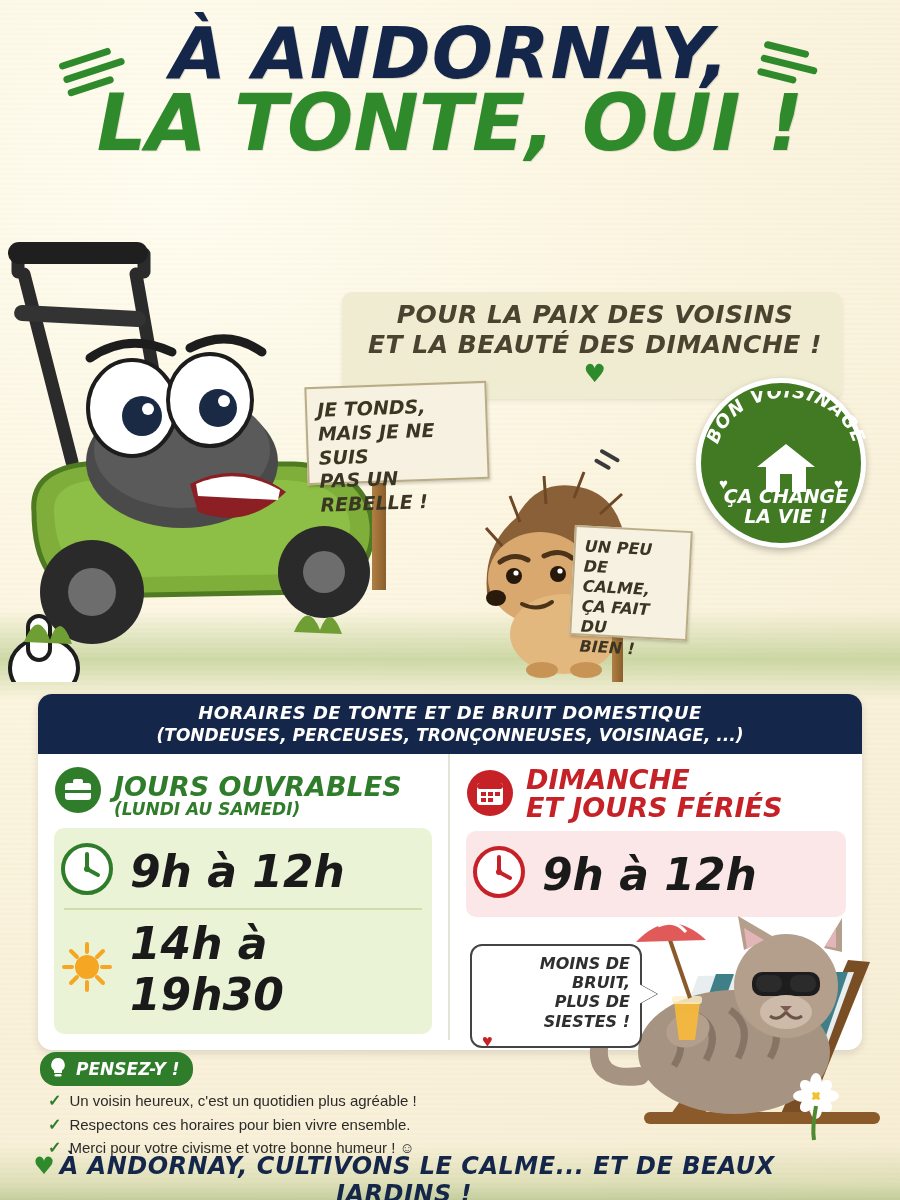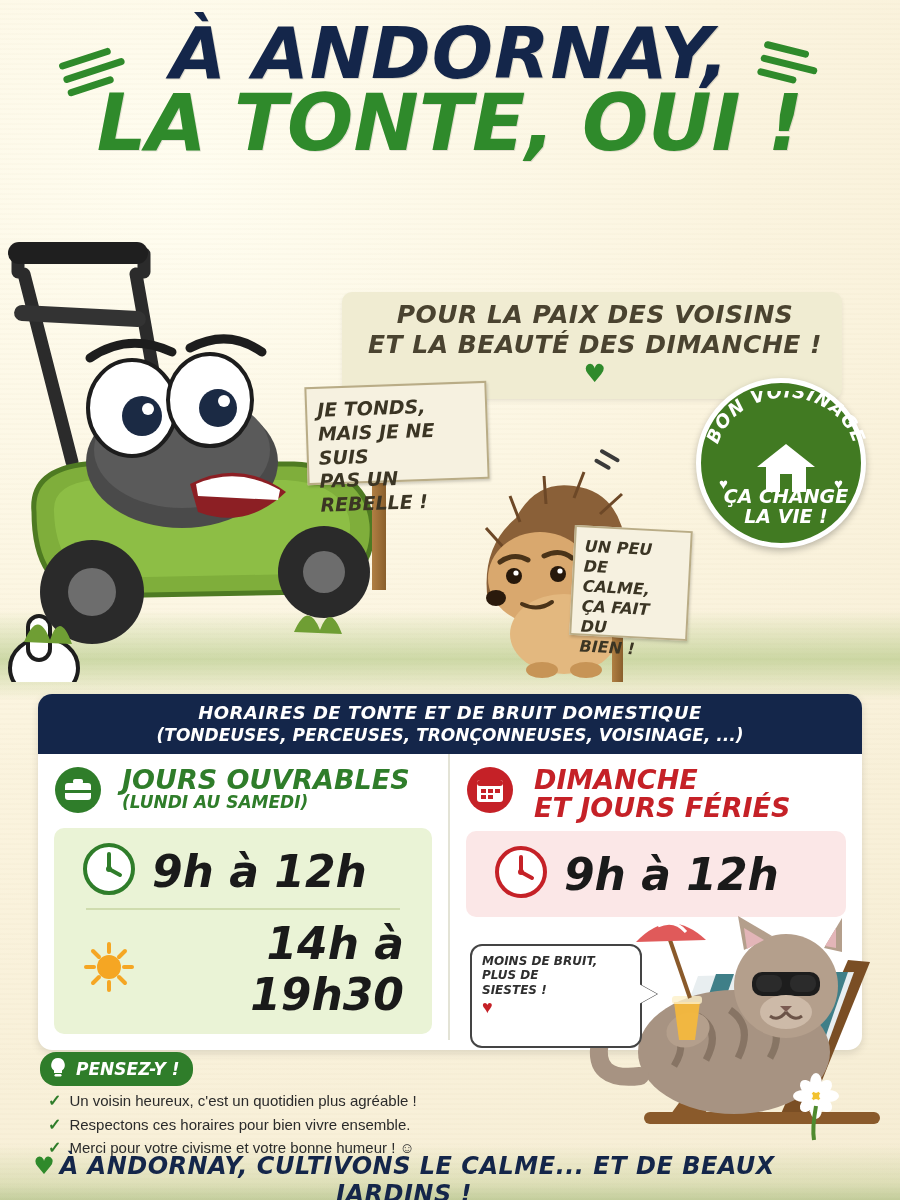--- a/index.html
+++ b/index.html
@@ -120,50 +120,50 @@
     font-family:"DejaVu Sans", sans-serif; font-weight:bold; font-style:italic;
     font-size:18px; letter-spacing:0.5px;
   }
   .panel-head .h2{
     font-family:"DejaVu Sans", sans-serif; font-weight:bold; font-style:italic;
     font-size:17px; margin-top:2px;
   }
   .cols{ display:flex; height:286px; }
   .col{ flex:1 1 50%; padding:12px 16px 10px 16px; position:relative;}
   .col.left{ border-right:2px solid #e3e3d6; }
-  .colhead{ display:flex; align-items:flex-start; gap:20px; }
+  .colhead{ display:flex; align-items:flex-end; gap:12px; }
   .colhead .icon{ flex:0 0 auto; }
   .colhead .ttl{
     font-family:"DejaVu Sans", sans-serif; font-weight:bold; font-style:italic;
     line-height:1.02;
   }
   .ttl-green{ color:#2f7d2a; }
   .ttl-red{ color:#c52127; }
   .ttl-main{ font-size:27px; }
   .ttl-sub{ font-size:17px; }
   .slot{
-    margin-top:10px; border-radius:10px; padding:8px 24px;text-align:right;
+    margin-top:10px; border-radius:10px; padding:8px 2px;
   }
   .slot.green{ background:#eaf3d6; }
   .slot.red{ background:#fbe7e7; }
   .row{ display:flex; align-items:center; gap:16px; padding:6px 4px;}
   .row .time{
     font-family:"DejaVu Sans", sans-serif; font-weight:bold; font-style:italic;
     font-size:44px; color:#1a1a1a;
   }
   .sep{ height:2px; background:#cfdcae; margin:2px 8px; }
 
   
   .bubble{
     position:absolute; left:470px; top:944px; width:172px; height:104px; z-index:9;
     background:#ffffff; border:2px solid #444; border-radius:12px; padding:8px 10px;
   }
   .bubble .txt{
     font-family:"DejaVu Sans", sans-serif; font-weight:bold; font-style:italic;
-    font-size:12px; color:#2f2f2f; line-height:1.2;
+    font-size:16px; color:#2f2f2f; line-height:1.2;text-align:right;
   }
   .bubble .tail{
     position:absolute; right:-17px; top:38px; width:0; height:0;
     border-top:10px solid transparent; border-bottom:10px solid transparent;
     border-left:18px solid #ffffff;
     filter: drop-shadow(1px 0 0 #444);
   }
   .bubble .heart{ color:#c52127; font-size:18px; }
 
   

